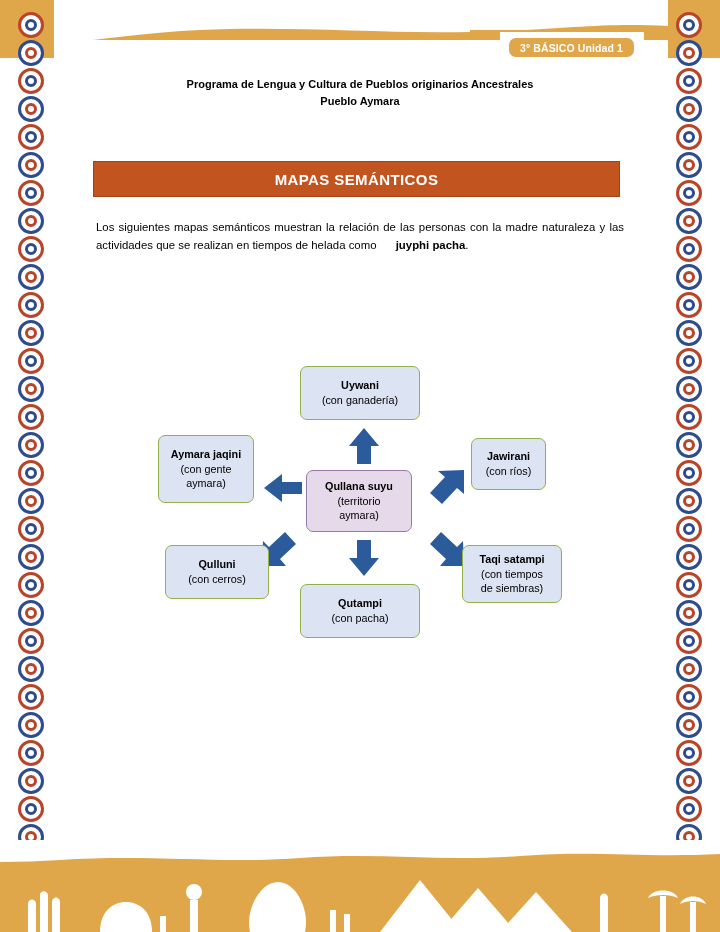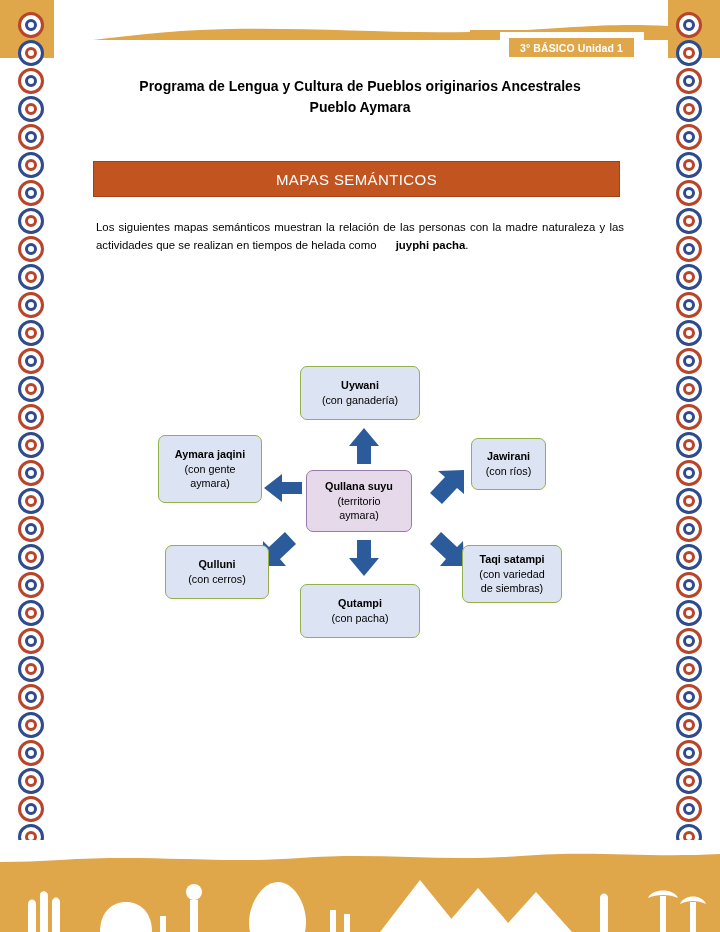--- a/index.html
+++ b/index.html
@@ -99,29 +99,30 @@
     width: 125px;
     height: 19px;
     background: #e0a64a;
     color: #ffffff;
     font-size: 10.5px;
     font-weight: bold;
     display: flex;
     align-items: center;
     justify-content: center;
     letter-spacing: 0.1px;
+    border-radius: 7px;
   }
 
   .doc-title {
     position: absolute;
     top: 76px;
     left: 60px;
     width: 600px;
     text-align: center;
-    font-size: 14px;
+    font-size: 11px;
     font-weight: bold;
     color: #000000;
     line-height: 1.5;
   }
 
   .section-banner {
     position: absolute;
     top: 161px;
     left: 93px;
     width: 527px;
@@ -129,21 +130,21 @@
     background: #c1541f;
     border: 1px solid #9e4317;
     box-sizing: border-box;
     display: flex;
     align-items: center;
     justify-content: center;
   }
   .section-banner span {
     color: #ffffff;
     font-size: 15px;
-    font-weight: normal;
+    font-weight: bold;
     letter-spacing: 0.4px;
   }
 
   .intro {
     position: absolute;
     top: 218px;
     left: 96px;
     width: 528px;
     font-size: 11.4px;
     color: #000000;
@@ -181,21 +182,21 @@
   .node.center {
     background: #e6d9ea;
     border: 1.2px solid #9a7aa8;
   }
 
   #node-uywani   { left: 160px; top: 6px;   width: 120px; height: 54px; }
   #node-jawirani { left: 331px; top: 78px;  width: 75px;  height: 52px; }
   #node-taqi     { left: 322px; top: 185px; width: 100px; height: 58px; }
   #node-qutampi  { left: 160px; top: 224px; width: 120px; height: 54px; }
   #node-qulluni  { left: 25px;  top: 185px; width: 104px; height: 54px; }
-  #node-aymara   { left: 18px;  top: 75px;  width: 104px; height: 68px; }
+  #node-aymara   { left: 18px;  top: 75px;  width: 96px; height: 68px; }
   #node-center   { left: 166px; top: 110px; width: 106px; height: 62px; }
 
   .arrow {
     position: absolute;
     color: #2b5b9b;
     line-height: 1;
     font-size: 0;
   }
   .arrow svg { display: block; }
 
@@ -346,21 +347,21 @@
       <div>(con ganadería)</div>
     </div>
 
     <div class="node blue" id="node-jawirani">
       <div class="node-title">Jawirani</div>
       <div>(con ríos)</div>
     </div>
 
     <div class="node blue" id="node-taqi">
       <div class="node-title">Taqi satampi</div>
-      <div>(con variedad</div>
+      <div>(con tiempos</div>
       <div>de siembras)</div>
     </div>
 
     <div class="node blue" id="node-qutampi">
       <div class="node-title">Qutampi</div>
       <div>(con pacha)</div>
     </div>
 
     <div class="node blue" id="node-qulluni">
       <div class="node-title">Qulluni</div>

